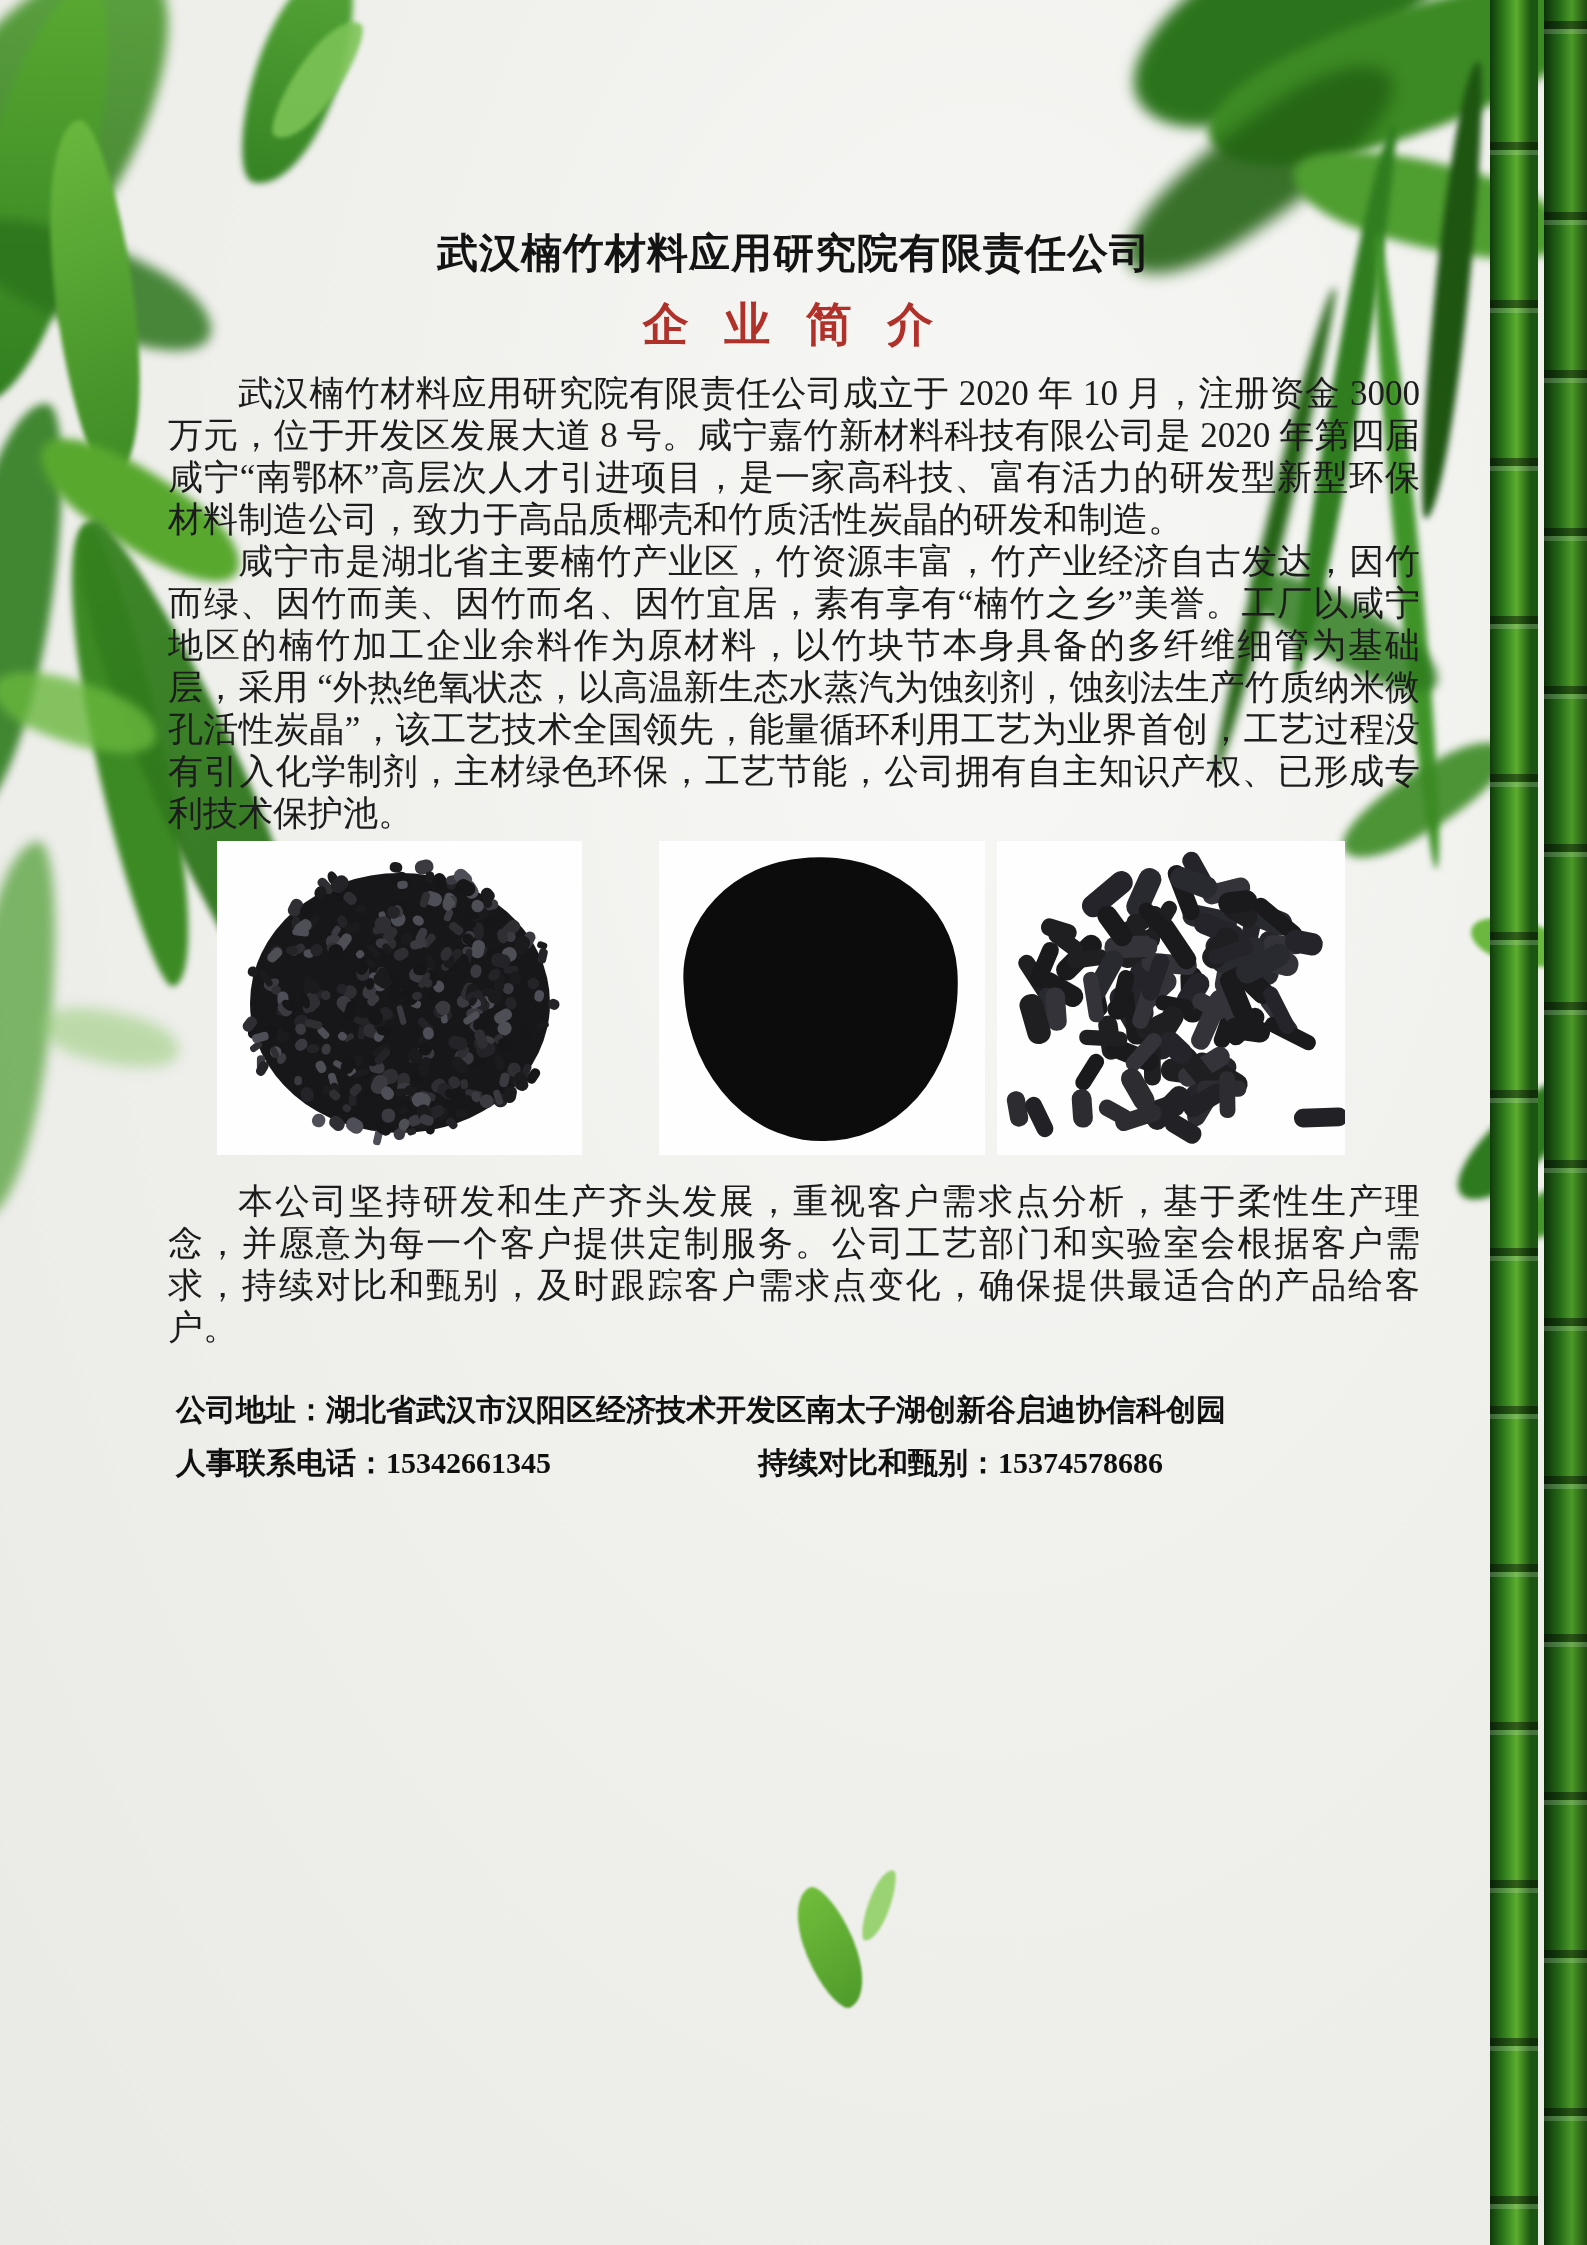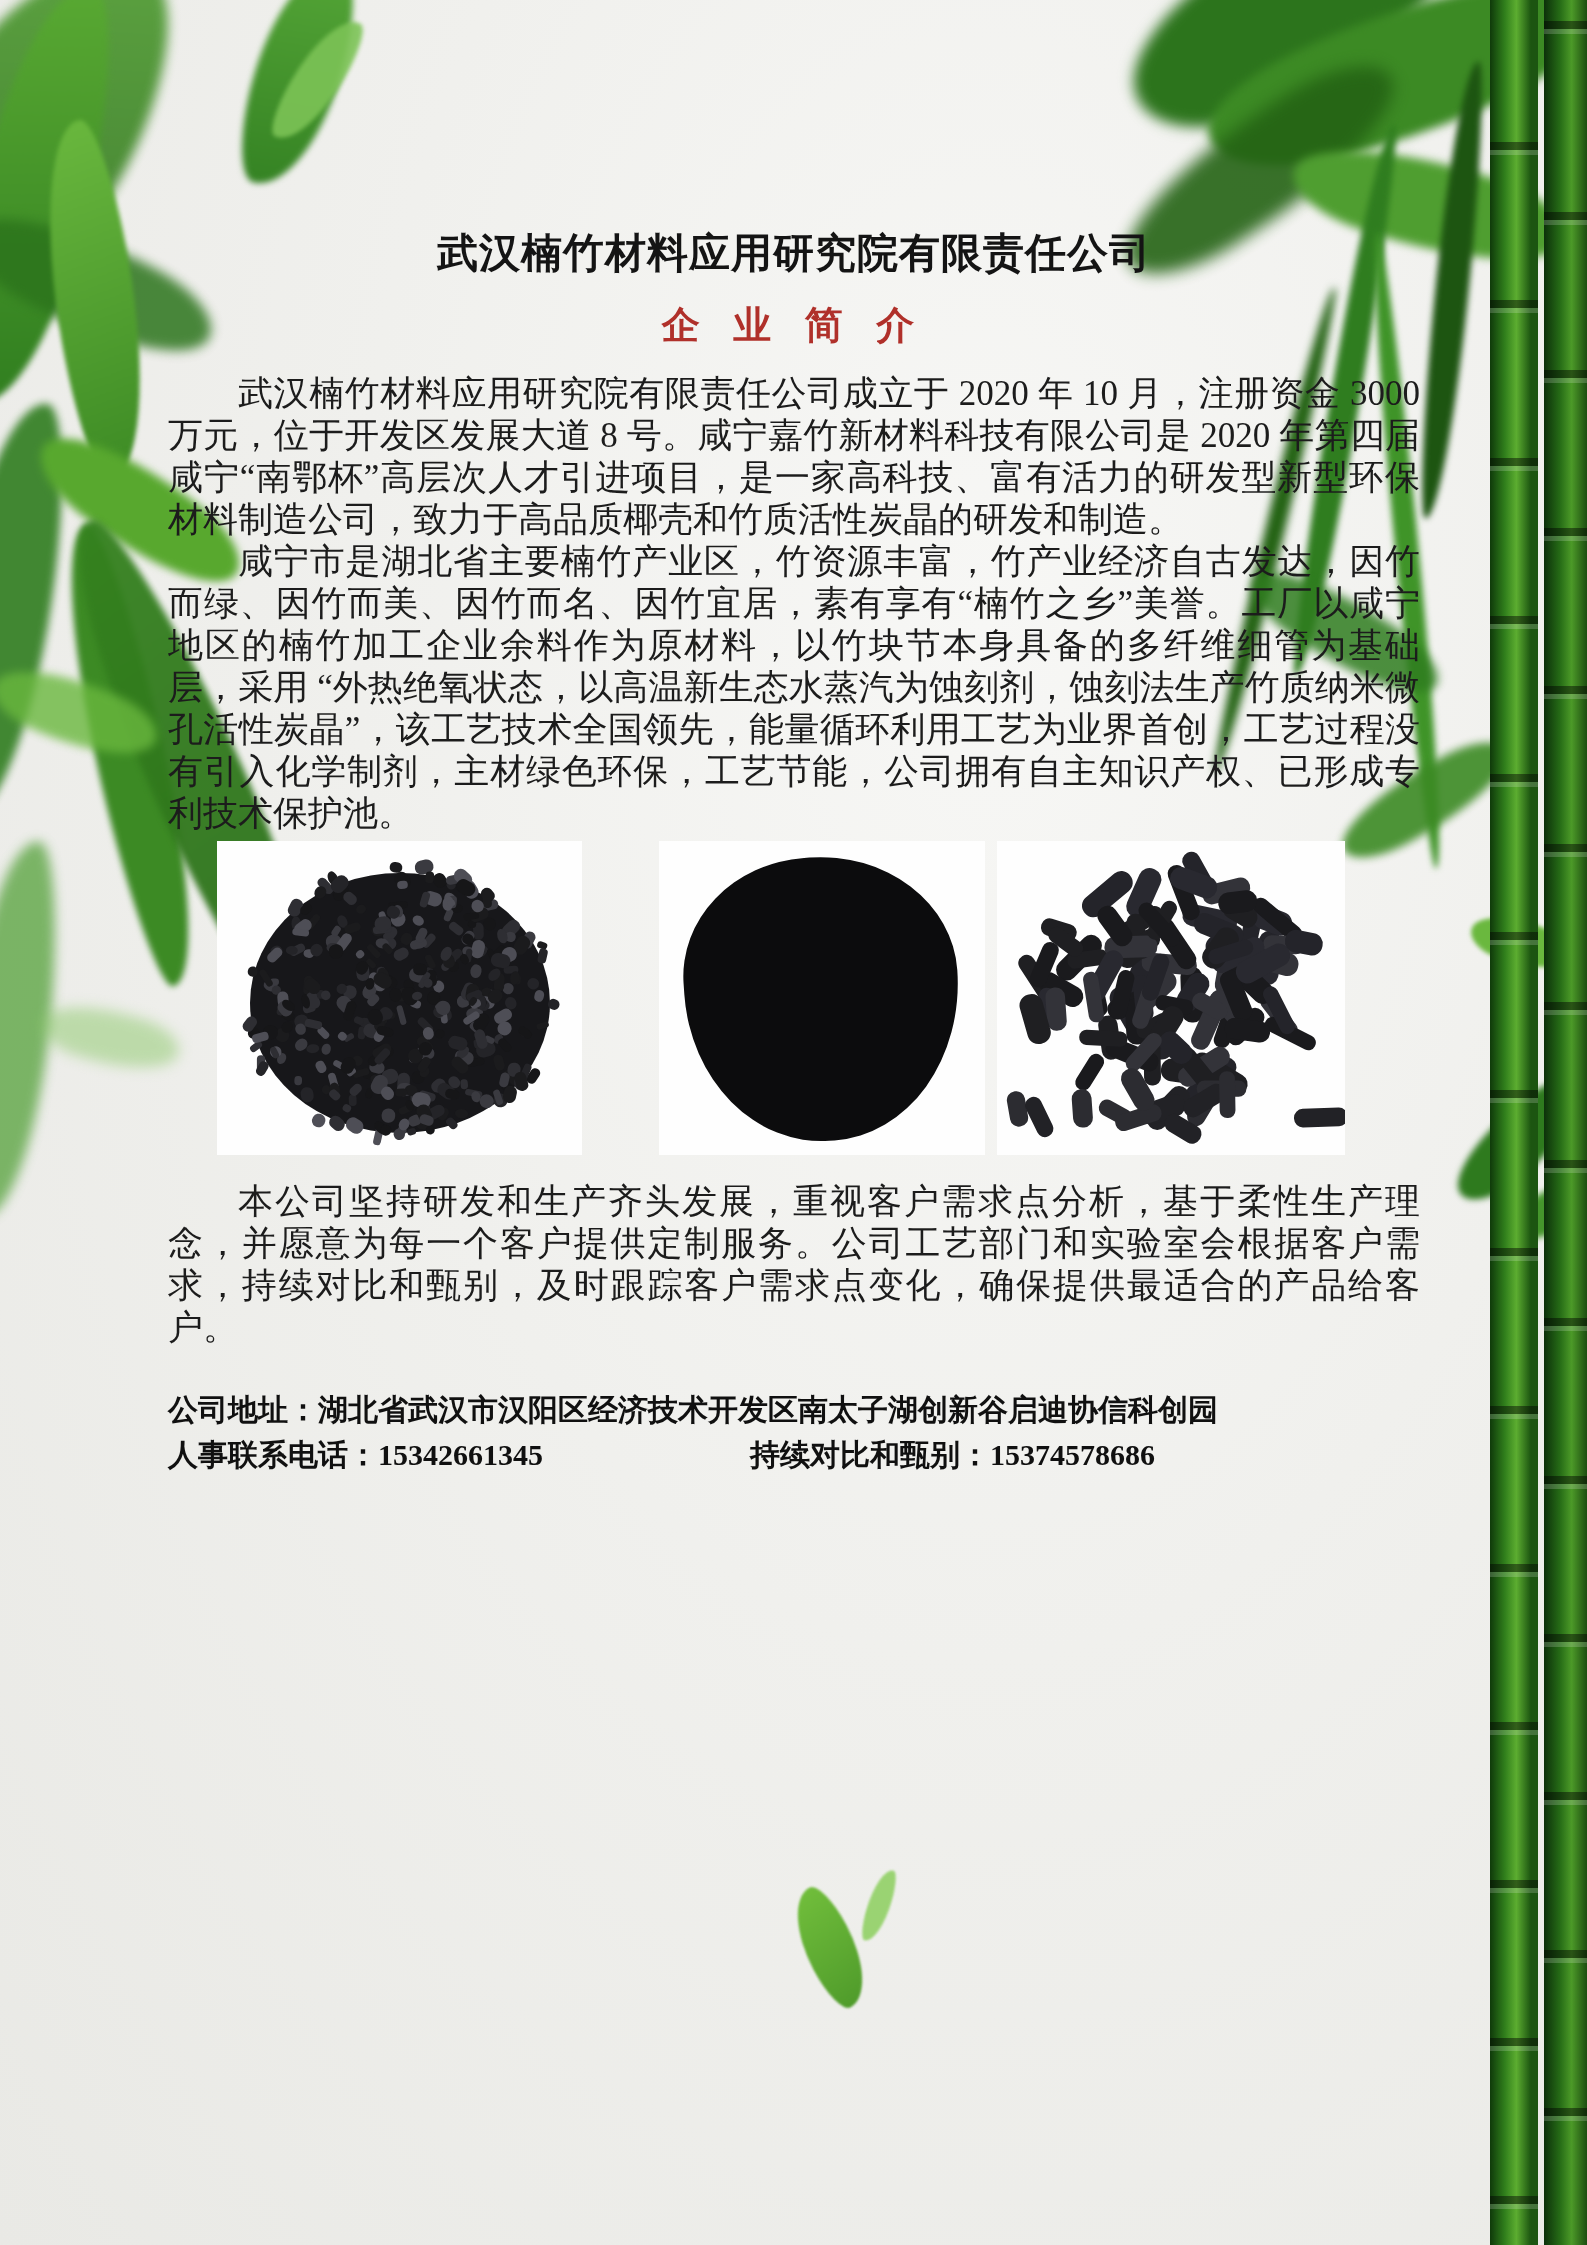--- a/index.html
+++ b/index.html
@@ -12,33 +12,33 @@
   .leaf{position:absolute;border-radius:70% 30% 70% 30%/60% 40% 60% 40%;z-index:1;pointer-events:none;}
   .stalk{position:absolute;top:0;bottom:0;z-index:2;pointer-events:none;filter:blur(.6px);}
   .stalk::after{content:"";position:absolute;inset:0;
     background:repeating-linear-gradient(180deg, transparent 0 142px, rgba(0,0,0,.45) 142px 150px, rgba(255,255,255,.18) 150px 155px, transparent 155px 158px);}
   .stalk.s1{left:1490px;width:48px;background:linear-gradient(90deg,#0f3a0a,#2f7d1b 30%,#5cad30 55%,#1c5511 85%);}
   .stalk.s2{left:1544px;width:46px;background:linear-gradient(90deg,#0c300a,#266c16 35%,#4c9a28 60%,#143f0c);}
   .stalk.s2::after{background-position:0 70px;}
   
   .content{position:absolute;left:168px;width:1252px;top:16px;z-index:3;}
   h1.title{font-size:41px;line-height:50px;font-weight:bold;text-align:center;margin:212px 0 0;color:#141414;letter-spacing:1px;}
-  h2.subtitle{font-size:38px;line-height:50px;font-weight:bold;text-align:center;margin:22px 0 23px;color:#b0302a;letter-spacing:12px;}
+  h2.subtitle{font-size:46px;line-height:50px;font-weight:bold;text-align:center;margin:22px 0 23px;color:#b0302a;letter-spacing:12px;}
   p.para{font-size:35px;line-height:42px;text-align:justify;text-indent:2em;margin:0;}
   .photos{display:flex;margin:6px 0 0 49px;height:314px;}
   .figure{background:#fefefe;height:314px;position:relative;overflow:hidden;flex:none;}
   .fig1{width:365px;margin-right:77px;}
   .fig2{width:326px;margin-right:12px;}
   .fig3{width:348px;}
   .figure svg{position:absolute;inset:0;width:100%;height:100%;}
   .powder-egg{position:absolute;left:26px;top:16px;width:274px;height:284px;background:#0c0c0d;
     border-radius:48% 52% 50% 50%/42% 44% 58% 56%;transform:rotate(-4deg);}
   p.after-photos{margin-top:26px;}
   .contact{margin-top:38px;font-weight:bold;font-size:30px;line-height:45px;color:#101010;}
-  .contact p{margin:0;}
+  .contact p{margin:8px;}
   .phone-col{display:inline-block;width:582px;}
 </style>
 </head>
 <body>
 
 <div class="page">
 
   <div class="leaf" style="left:-70px;top:-60px;width:200px;height:400px;transform:rotate(24deg);background:linear-gradient(160deg,#4f9e30,#2c6f1a);filter:blur(6px);opacity:.9"></div>
   <div class="leaf" style="left:-20px;top:-20px;width:110px;height:430px;transform:rotate(10deg);background:linear-gradient(170deg,#5aaa33,#2f7d1f);filter:blur(3px)"></div>
   <div class="leaf" style="left:-40px;top:240px;width:260px;height:90px;transform:rotate(28deg);background:#2c741c;filter:blur(6px);opacity:.85"></div>

